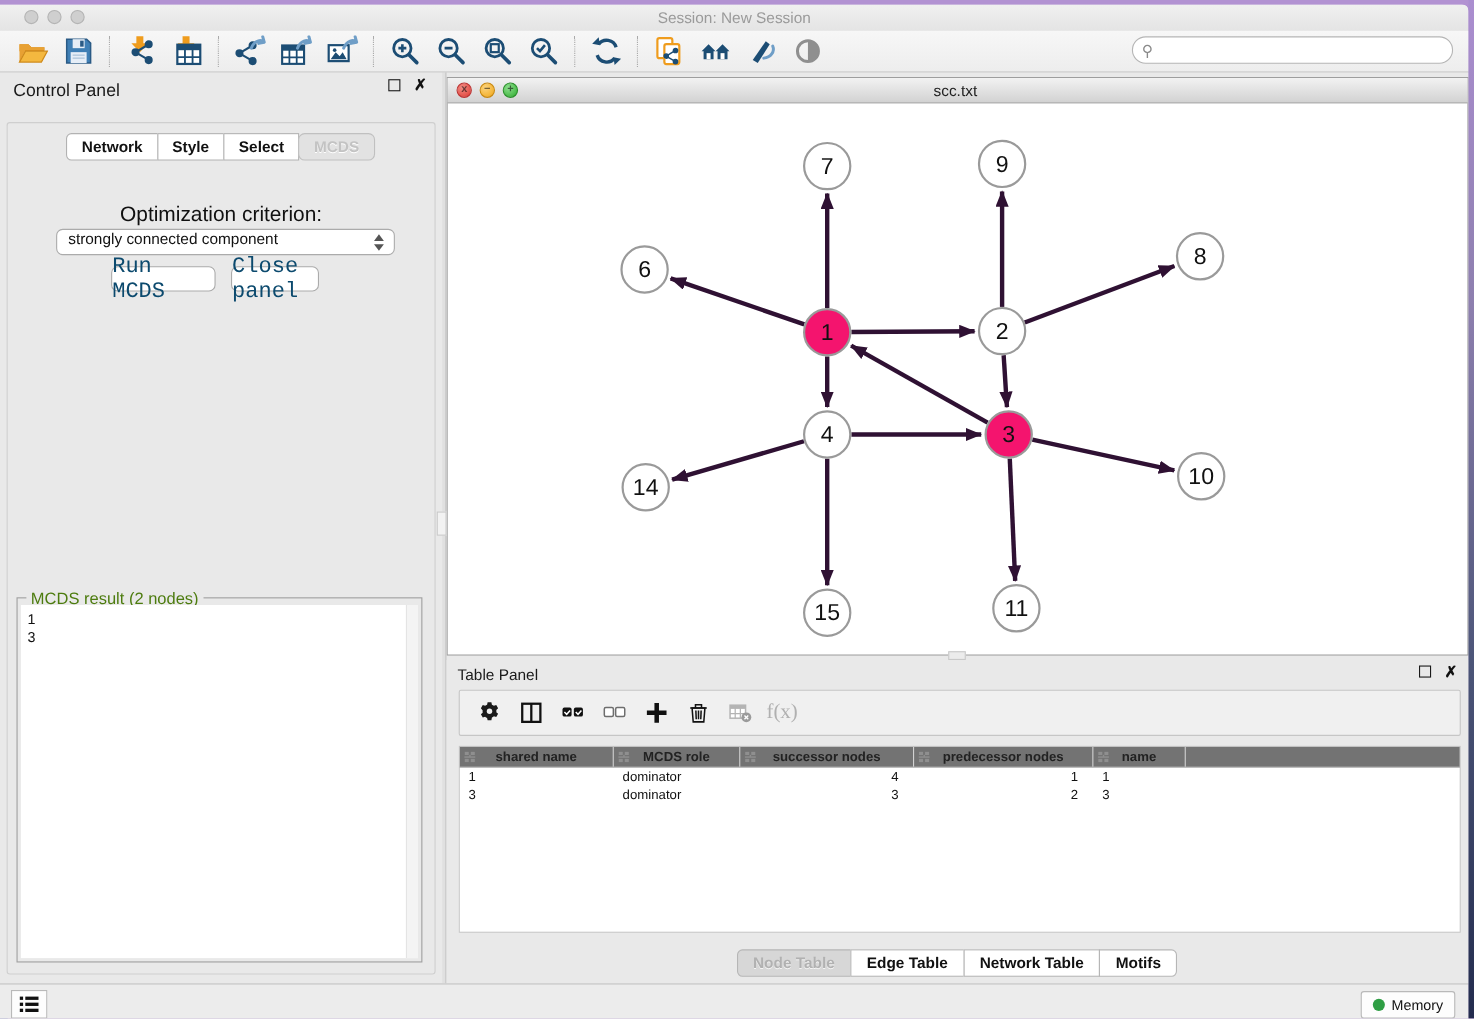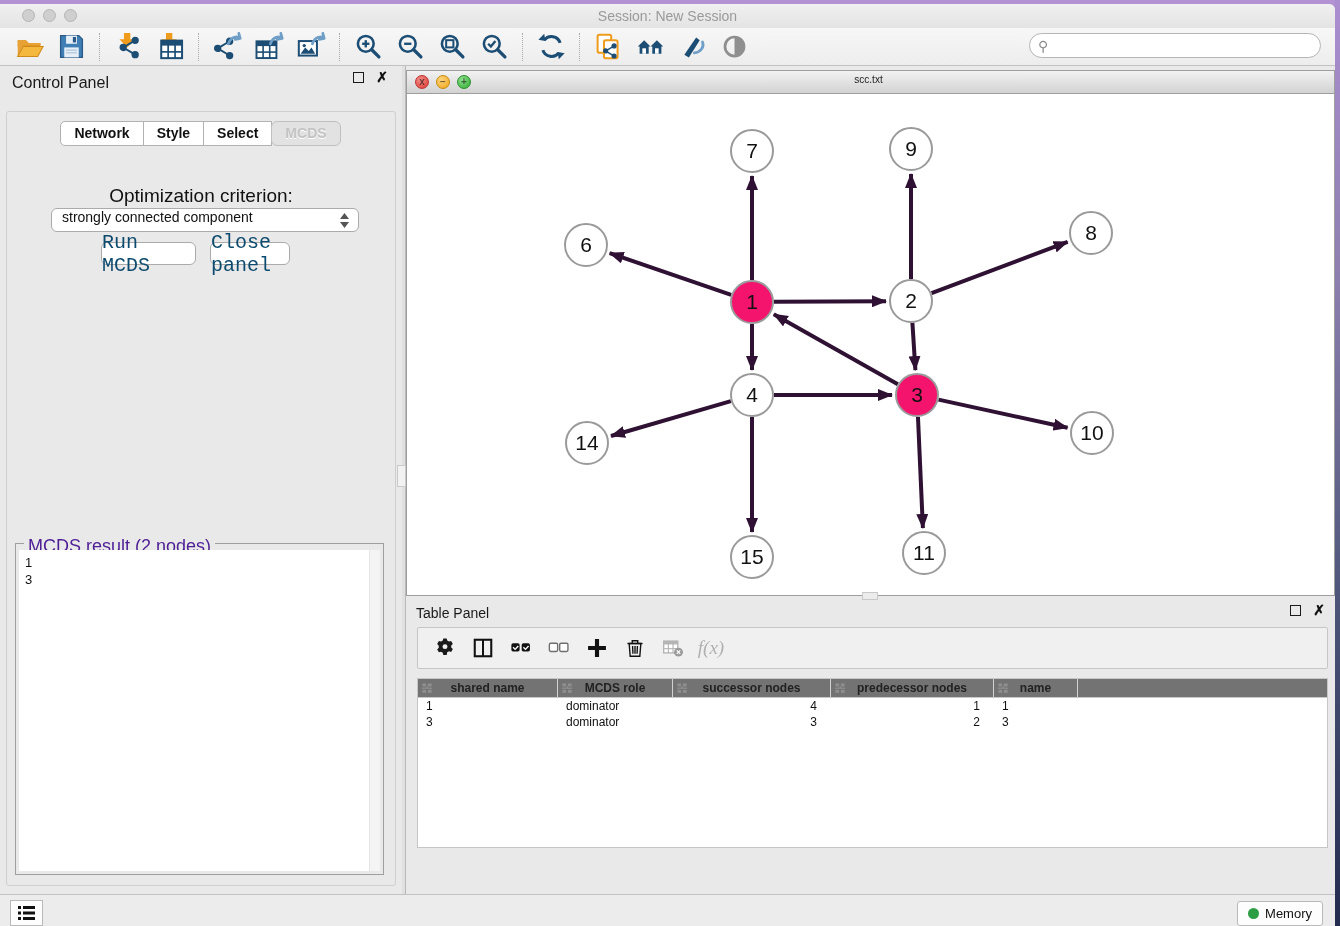--- a/index.html
+++ b/index.html
@@ -51,57 +51,57 @@
   #opt-label { position:absolute; left:0; right:0; top:73px; text-align:center; font-size:19px; color:#111; }
   #opt-select { position:absolute; left:44px; top:96px; width:308px; height:24px; background:#fff;
     border:1px solid #ababab; border-radius:6px; font-size:14px; color:#111; display:flex; align-items:flex-start;
     padding-left:10px; }
   #opt-stepper { position:absolute; right:8px; top:3px; width:11px; height:17px; }
   .btn { position:absolute; height:23px; background:#fff; border:1px solid #ababab; border-radius:6px;
     font-size:20px; color:#0c4a6e; display:flex; align-items:center; justify-content:center;font-family:Liberation Mono, monospace; }
   #run-btn { left:94px; top:130px; width:95px; }
   #closepanel-btn { left:203px; top:130px; width:80px; }
   #result-group { position:absolute; left:8px; right:11px; top:431px; bottom:10px; border:1px solid #9f9f9f; }
-  #result-title { position:absolute; left:8px; top:-8px; background:#e9e9e9; padding:0 4px; font-size:18px; color:#4c1d95; }
+  #result-title { position:absolute; left:8px; top:-8px; background:#e9e9e9; padding:0 4px; font-size:15px; color:#4d7c0f; }
   #result-area { position:absolute; left:3px; right:3px; top:6px; bottom:3px; background:#fff; }
   #result-lines { padding:4px 0 0 6px; font-size:13px; color:#111; line-height:17px; white-space:pre-line; }
   #result-scroll { position:absolute; right:0; top:0; bottom:0; width:11px; background:#f4f4f4; border-left:1px solid #e4e4e4;}
 
   
   #v-splitter { left:402px; top:62px; width:4px; height:828px; background:#e0e0e0; border-right:1px solid #b9b9b9;}
   #v-handle { left:397px; top:461px; width:9px; height:22px; background:#f2f2f2; border:1px solid #c9c9c9; z-index:5;}
 
   
   #right-bg { left:406px; top:62px; width:929px; height:828px; background:#e9e9e9; }
 
   
   #network-frame { left:406px; top:66px; width:929px; height:526px; border:1px solid #9e9e9e; background:#fff; }
   #nw-titlebar { position:absolute; left:0; top:0; right:0; height:23px;
     background:linear-gradient(#f2f2f2,#d2d2d2); border-bottom:1px solid #9e9e9e; }
-  #nw-title { position:absolute; left:0; right:4px; top:3px; text-align:center; font-size:10px; color:#222; }
+  #nw-title { position:absolute; left:0; right:4px; top:3px; text-align:center; font-size:14px; color:#222; }
   #nw-lights { position:absolute; left:8px; top:4px; display:flex; gap:7px; }
   .jlight { width:14px; height:14px; border-radius:50%; font-size:10px; font-weight:bold; color:rgba(0,0,0,.55);
     display:flex; align-items:center; justify-content:center; line-height:1; }
   .jl-red { background:radial-gradient(circle at 35% 30%, #f28b84, #dd3a31); border:1px solid #b33; }
   .jl-yellow { background:radial-gradient(circle at 35% 30%, #fcd37c, #f0a718); border:1px solid #c8880f; }
   .jl-green { background:radial-gradient(circle at 35% 30%, #8fe08f, #2eab2e); border:1px solid #2a8f2a; }
   #graph-canvas { position:absolute; left:0; top:23px; width:927px; height:501px; }
 
   
   #h-handle { left:862px; top:588px; width:16px; height:8px; background:#ececec; border:1px solid #c9c9c9; z-index:6;}
 
   
   #table-panel { left:406px; top:596px; width:929px; height:294px; background:#e9e9e9; }
   #tp-header { position:absolute; left:10px; top:5px; font-size:14px; color:#1a1a1a; }
   #tp-icons { right:10px; top:5px; }
   #tp-toolbar { position:absolute; left:11px; right:7px; top:27px; height:42px; background:#f0f0f0;
     border:1px solid #c6c6c6; border-radius:2px; display:flex; align-items:center; padding-left:8px; }
   .t2btn { width:38px; height:32px; display:flex; align-items:center; justify-content:center; }
   .t2btn svg { width:22px; height:22px; }
-  .fx-label { font-family:"Liberation Serif", serif; font-style:italic; font-size:19px; color:#b0b0b0;text-align:center; }
+  .fx-label { font-family:"Liberation Serif", serif; font-size:19px; color:#b0b0b0;text-align:center; }
   #data-table { position:absolute; left:11px; right:7px; top:78px; bottom:46px; background:#fff; border:1px solid #c6c6c6;}
   #thead { display:flex; height:19px; background:#737373; border-bottom:1px solid #c9c9c9; }
   .th { position:relative; border-right:1px solid #d2d2d2; font-size:12px; font-weight:bold; color:#222;
     display:flex; align-items:center; justify-content:center; }
   .th svg { position:absolute; left:4px; top:4px; width:11px; height:11px; }
   .trow { display:flex; height:16px; }
   .td { font-size:12px; color:#111; padding:1px 8px 0; overflow:hidden; white-space:nowrap; }
   .td.num { text-align:right; padding-right:14px; }
   .c0{width:140px;} .c1{width:115px;} .c2{width:158px;} .c3{width:163px;} .c4{width:84px;}
 
@@ -575,20 +575,26 @@
             </div>
             <div class="trow">
               <div class="td c0">3</div>
               <div class="td c1">dominator</div>
               <div class="td c2 num">3</div>
               <div class="td c3 num">2</div>
               <div class="td c4">3</div>
             </div>
           </div>
       </div>
+      <div id="tp-tabs">
+          <div class="ttab active">Node Table</div>
+          <div class="ttab">Edge Table</div>
+          <div class="ttab">Network Table</div>
+          <div class="ttab">Motifs</div>
+        </div>
     </div>
 
     <div class="abs" id="statusbar">
       <div id="list-btn">
         <svg width="19" height="16" viewBox="0 0 19 16">
           <g fill="#111">
             <rect x="1" y="1" width="3" height="3"></rect>
               <rect x="6" y="1" width="12" height="3"></rect>
             <rect x="1" y="6.5" width="3" height="3"></rect>
               <rect x="6" y="6.5" width="12" height="3"></rect>

